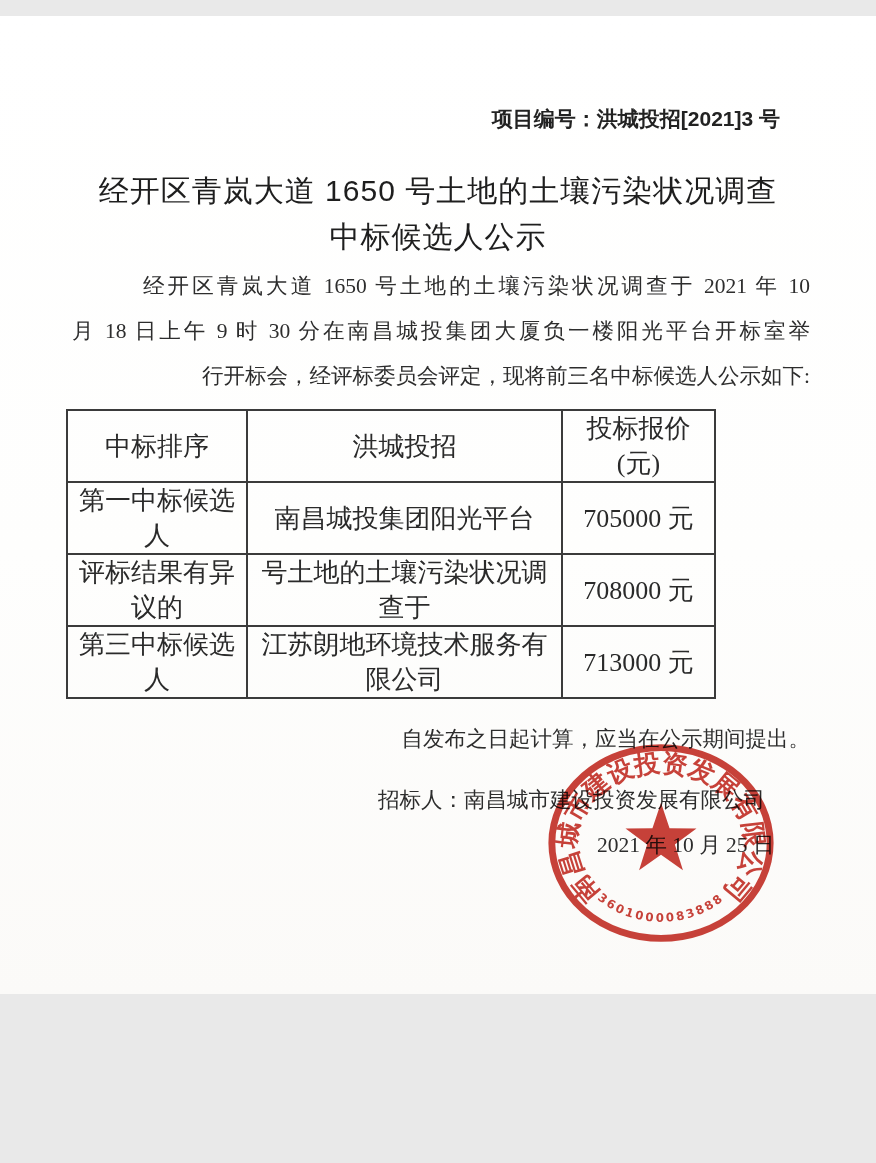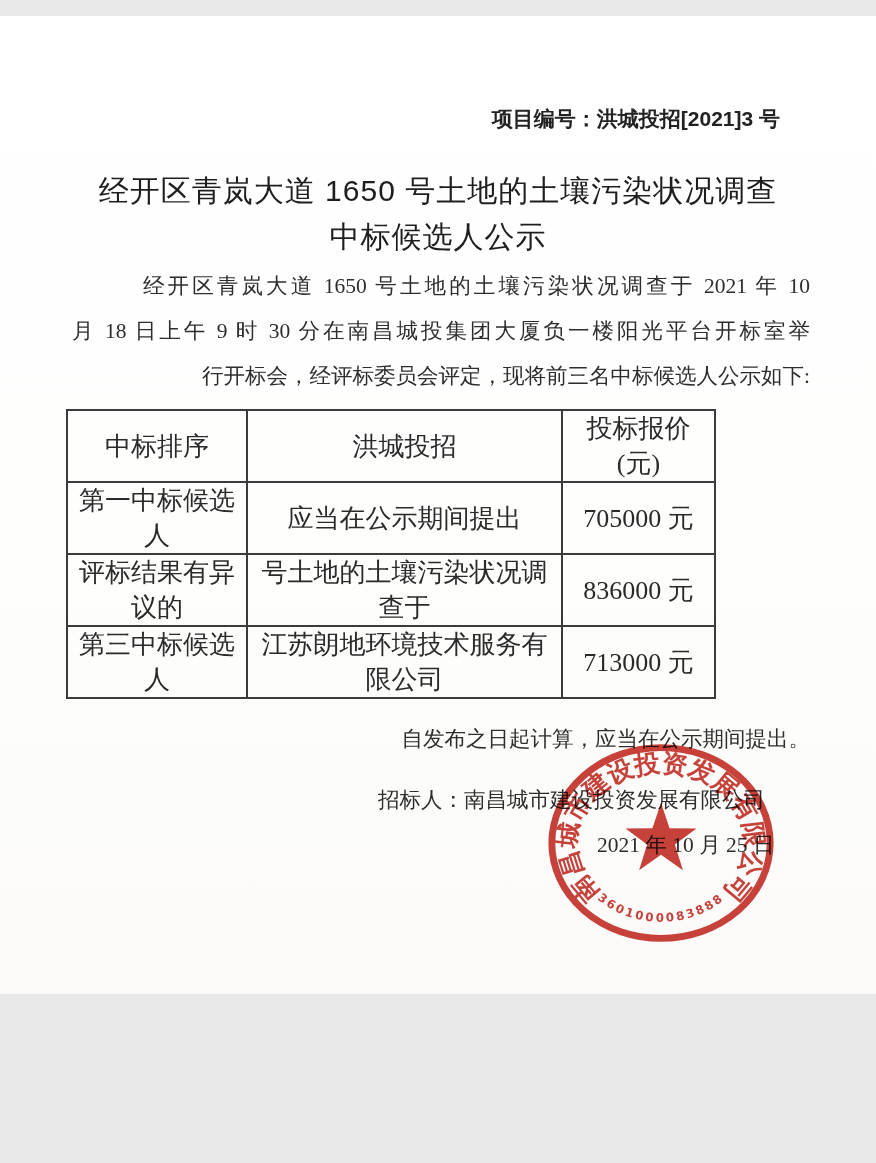--- a/index.html
+++ b/index.html
@@ -110,27 +110,27 @@
         <col style="width:153px">
     </colgroup>
     <tbody>
         <tr>
       <th>中标排序</th>
       <th>洪城投招</th>
       <th>投标报价(元)</th>
     </tr>
     <tr>
       <td>第一中标候选人</td>
-      <td>应当在公示期间提出</td>
+      <td>南昌城投集团阳光平台</td>
       <td>705000 元</td>
     </tr>
     <tr>
       <td>评标结果有异议的</td>
       <td>号土地的土壤污染状况调查于</td>
-      <td>836000 元</td>
+      <td>708000 元</td>
     </tr>
     <tr>
       <td>第三中标候选人</td>
       <td>江苏朗地环境技术服务有限公司</td>
       <td>713000 元</td>
     </tr>
   </tbody>
     </table>
 
   <div class="content">

